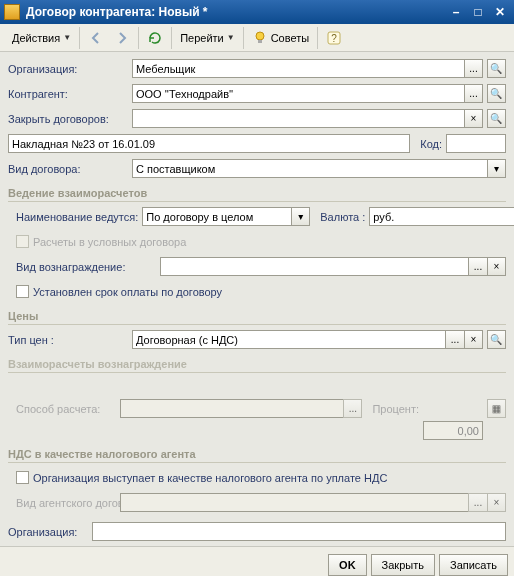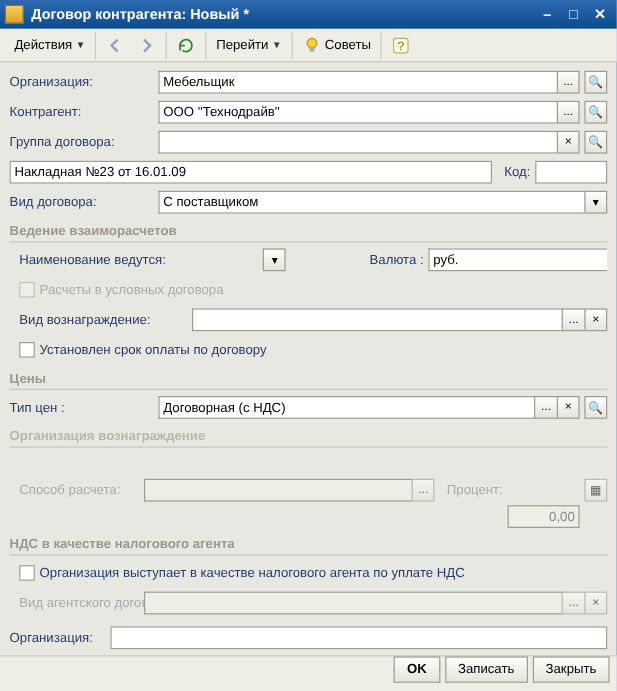--- a/index.html
+++ b/index.html
@@ -20,28 +20,28 @@
   .label { color: #2a3a6a; white-space: nowrap; }
   .lbl-main { width: 120px; }
   .input { border: 1px solid #9d9c90; background: #fff; height: 19px; padding: 1px 3px; font: inherit; flex: 1; }
   .input.disabled, .input[readonly].dis { background: #efeee6; color: #888; }
   .btn-sq { width: 19px; height: 19px; border: 1px solid #9d9c90; background: linear-gradient(#fdfdfb, #e5e5dd); display: flex; align-items: center; justify-content: center; font-size: 10px; cursor: default; }
   .group-header { color: #9a9888; font-weight: bold; border-bottom: 1px solid #c8c7b8; padding-bottom: 2px; margin-top: 4px; }
   .group-header.disabled { color: #b8b7aa; }
   .checkbox { width: 13px; height: 13px; border: 1px solid #9d9c90; background: #fff; flex: none; }
   .checkbox.disabled { background: #efeee6; border-color: #c0c0b4; }
   .indent { padding-left: 8px; }
-  .footer { height: 30px; background: #efeee6; border-top: 1px solid #c8c8c0; display: flex; align-items: flex-start; justify-content: flex-end; padding: 0 6px; gap: 4px; }
+  .footer { height: 30px; background: #efeee6; border-top: 1px solid #c8c8c0; display: flex; align-items: flex-end; justify-content: flex-end; padding: 0 6px; gap: 4px; }
   .footer .btn { height: 22px; padding: 0 10px; border: 1px solid #9d9c90; background: linear-gradient(#fdfdfb, #e5e5dd); font: inherit; cursor: default; }
   .footer .btn.bold { font-weight: bold; }
   .fill { flex: 1; }
   .num-right { text-align: right; }
   .combo-wrap { flex: 1; display: flex; }
   .combo-wrap .input { border-right: none; }
-  .input-group { flex: 1; display: flex; justify-content: center; }
+  .input-group { flex: 1; display: flex; }
   .input-group .input { border-right: none; }
   .input-group .btn-sq:not(:last-child) { border-right: none; }
 </style>
 </head>
 <body>
 
 <div class="window">
 
   <div class="titlebar">
     <div class="app-icon"></div>
@@ -121,21 +121,21 @@
       <div class="input-group">
         <input class="input" value="ООО ''Технодрайв''" style="">
         <div class="btn-sq">...</div>
       </div>
       <div class="btn-sq">
           <span>🔍</span>
         </div>
     </div>
 
     <div class="row">
-      <div class="label lbl-main">Группа договора:</div>
+      <div class="label lbl-main">Закрыть договоров:</div>
       <div class="input-group">
         <input class="input" value="" style="">
         <div class="btn-sq">×</div>
       </div>
       <div class="btn-sq">
           <span>🔍</span>
         </div>
     </div>
 
     <div class="row">
@@ -150,20 +150,21 @@
         <input class="input" value="С поставщиком" style="">
         <div class="btn-sq">▾</div>
       </div>
     </div>
 
     <div class="group-header">Ведение взаиморасчетов</div>
 
     <div class="row indent">
       <div class="label" style="width:140px">Наименование ведутся:</div>
       <div class="input-group" style="flex:1.3">
+        <input class="input" value="По договору в целом" style="">
         <div class="btn-sq">▾</div>
       </div>
       <div class="label" style="margin-left:6px">Валюта :</div>
       <div class="input-group" style="flex:.7">
         <input class="input" value="руб." style="">
 
       </div>
 
     </div>
 
@@ -192,21 +193,21 @@
       <div class="input-group">
         <input class="input" value="Договорная (с НДС)" style="">
         <div class="btn-sq">...</div>
         <div class="btn-sq">×</div>
       </div>
       <div class="btn-sq">
           <span>🔍</span>
         </div>
     </div>
 
-    <div class="group-header disabled">Организация вознаграждение</div>
+    <div class="group-header disabled">Взаиморасчеты вознаграждение</div>
     <div class="row indent">
       <div class="label" style="color:#aaa;width:100px">Способ расчета:</div>
       <div class="input-group">
         <input class="input dis" readonly="" value="" style="">
         <div class="btn-sq" style="opacity:.6">...</div>
       </div>
       <div class="label" style="color:#aaa;margin-left:6px">Процент:</div>
       <input class="input dis num-right" readonly="" style="flex: 0 0 auto; width: 60px; margin-top: 44px;" value="0,00">
       <div class="btn-sq" style="opacity:.6">▦</div>
     </div>
@@ -228,16 +229,16 @@
     <div class="fill"></div>
 
     <div class="row">
       <div class="label" style="width:80px">Организация:</div>
       <input class="input" value="" style="">
     </div>
   </div>
 
   <div class="footer">
     <button class="btn bold">OK</button>
+    <button class="btn">Закрыть</button>
     <button class="btn">Записать</button>
-    <button class="btn">Закрыть</button>
   </div>
 </div>
 
 </body></html>

